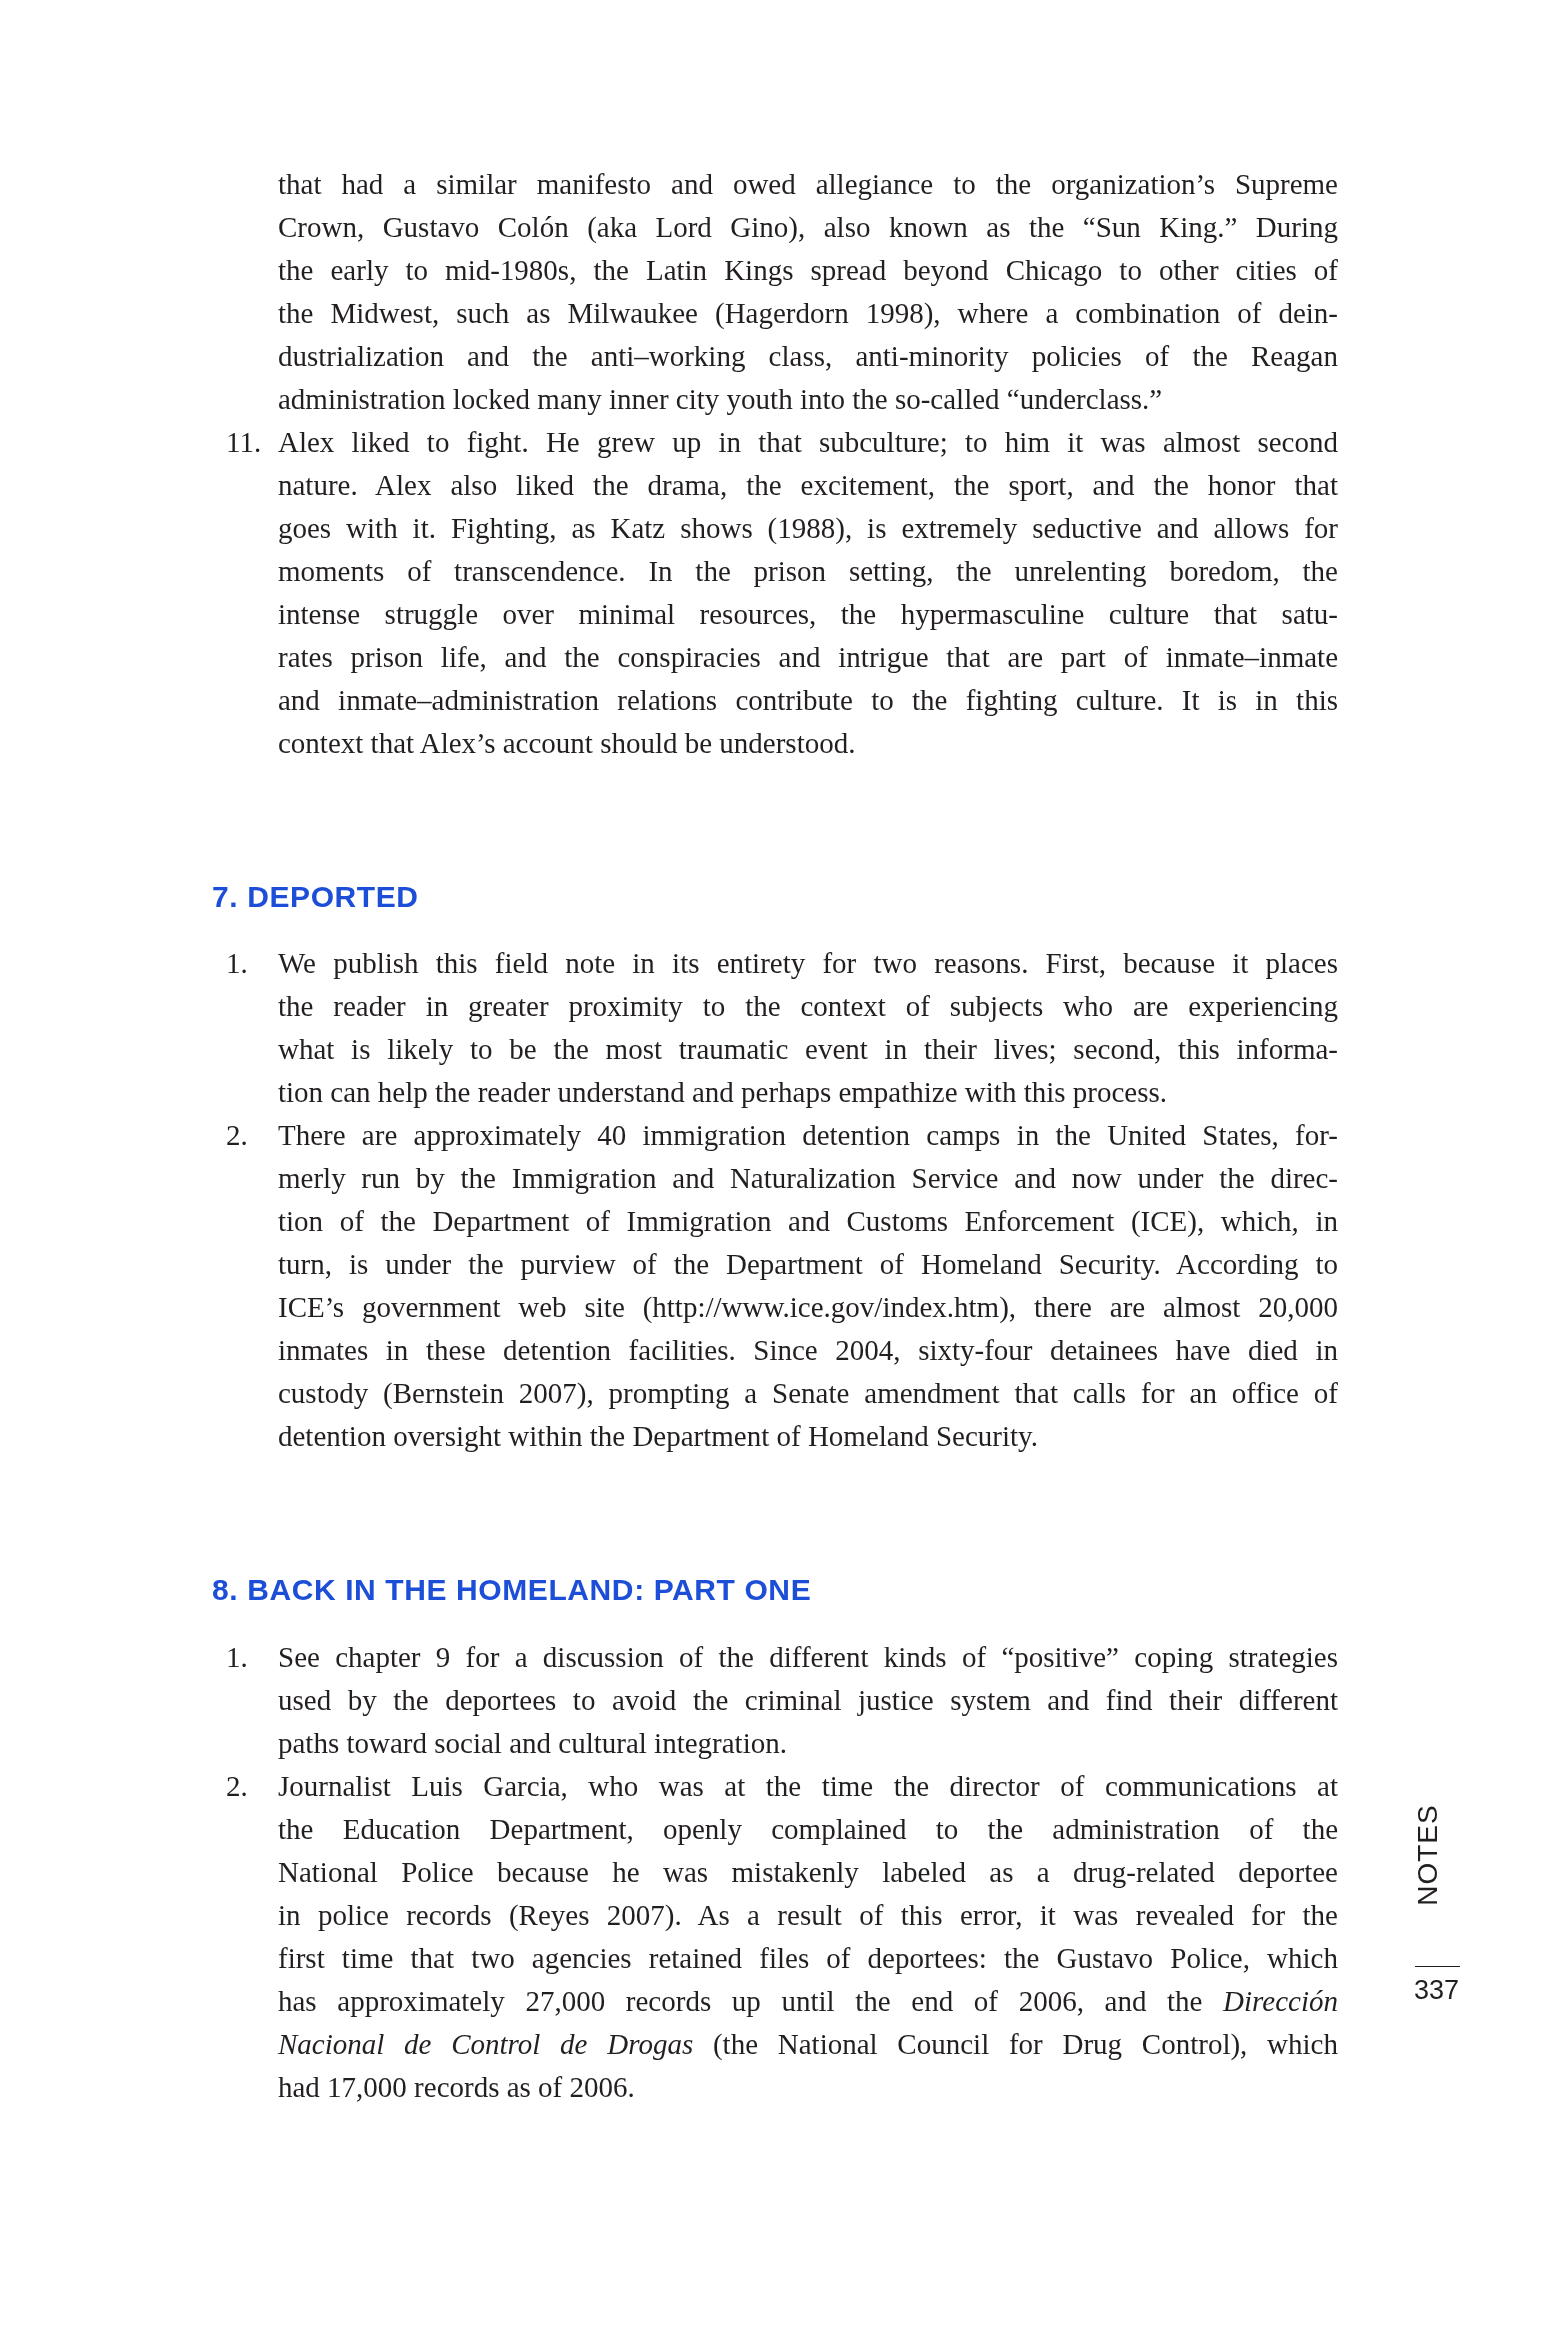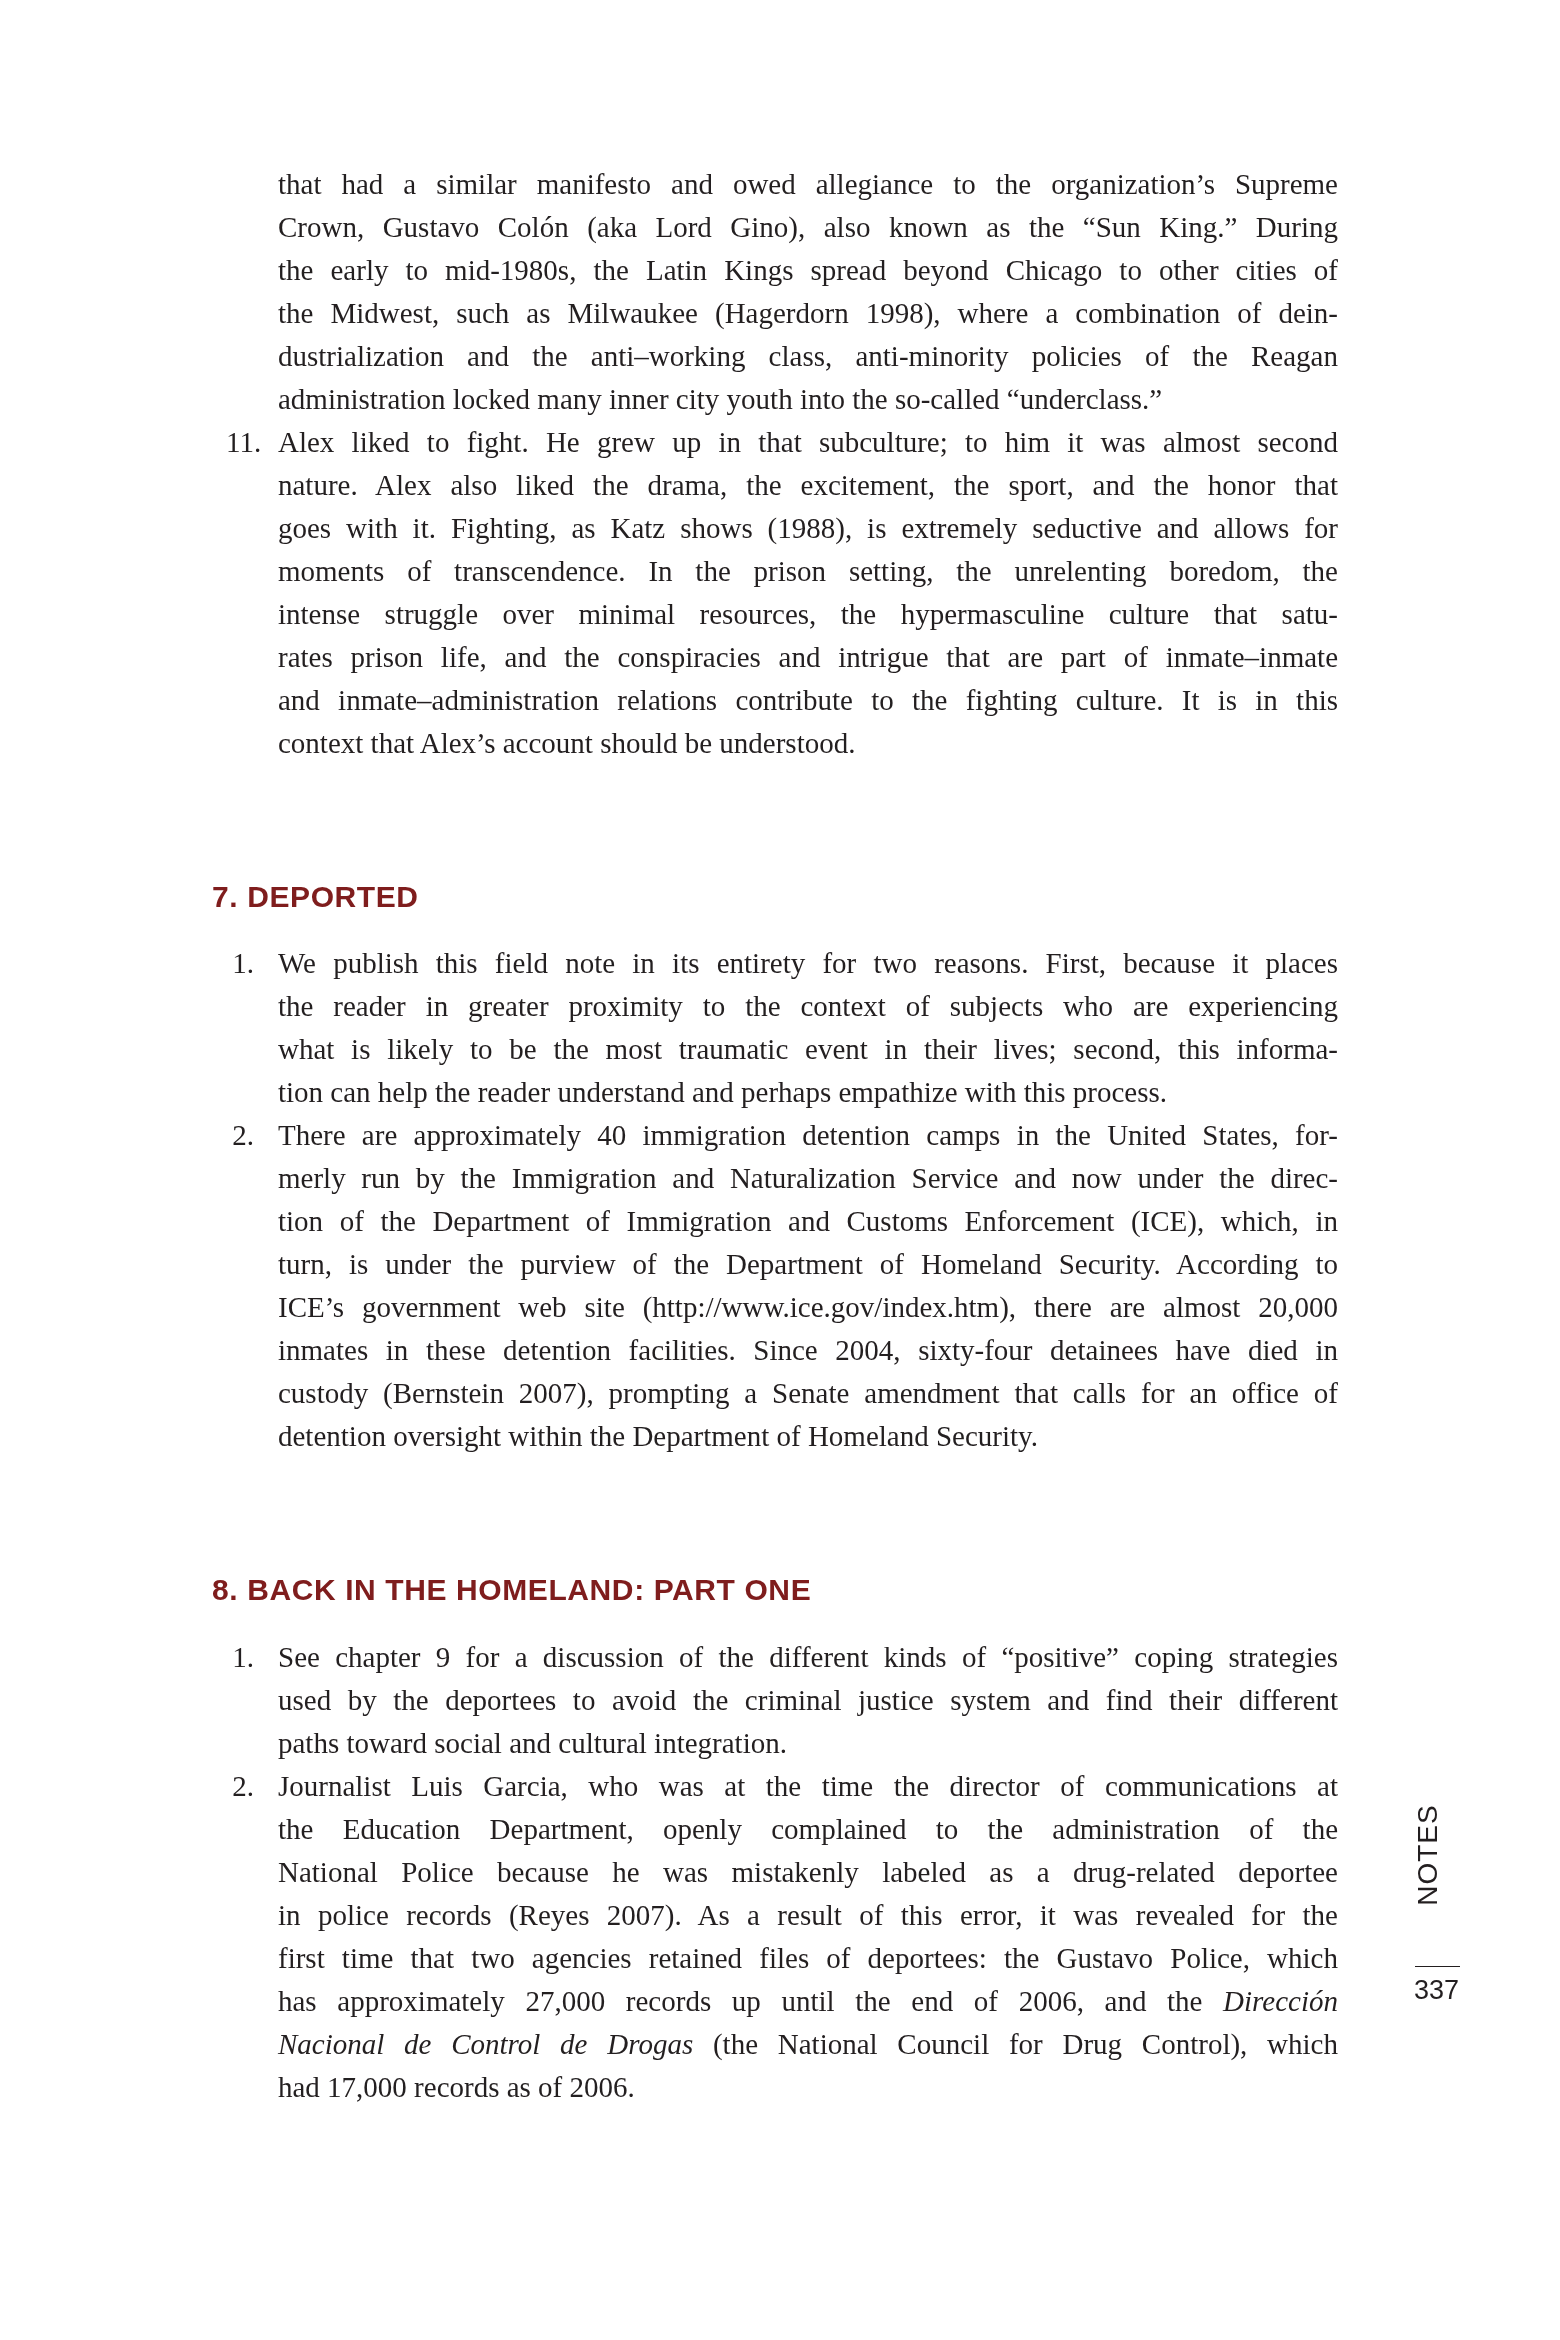--- a/index.html
+++ b/index.html
@@ -6,29 +6,29 @@
   body { width: 1561px; height: 2341px; position: relative; overflow: hidden; color: #231f20; }
   .page { position: absolute; left: 0; top: 0; width: 1287px; height: 2341px; background: #ffffff; }
   .line {
     position: absolute; left: 278px; width: 1060px; height: 43px;
     font-family: "Liberation Serif", "DejaVu Serif", serif;
     font-size: 29px; line-height: 43px; white-space: nowrap;
     text-align: justify; text-align-last: justify;
   }
   .line.last { text-align: center; text-align-last: left; }
   .num {
-    position: absolute; width: 34px; text-align: center;
+    position: absolute; width: 34px; text-align: left;
     font-family: "Liberation Serif", "DejaVu Serif", serif;
     font-size: 29px; line-height: 43px; left: 226px;
   }
   .heading {
     position: absolute; left: 212px;
     font-family: "Liberation Sans", "DejaVu Sans", sans-serif;
     font-weight: bold; font-size: 30px; line-height: 38px; letter-spacing: 0.6px;
-    white-space: nowrap; color: #7f1d1d;
+    white-space: nowrap; color: #1d4ed8;
   }
   .it { font-style: italic; margin-top: 36px; }
   .side-label {
     position: absolute; left: 1415px; top: 1809px; width: 23px; height: 92px;
   }
   .side-label span {
     position: absolute; left: 50%; top: 50%;
     transform: translate(-50%, -50%) rotate(-90deg);
     font-family: "Liberation Sans", "DejaVu Sans", sans-serif;
     font-size: 28px; letter-spacing: 1px; white-space: nowrap; color: #231f20;

